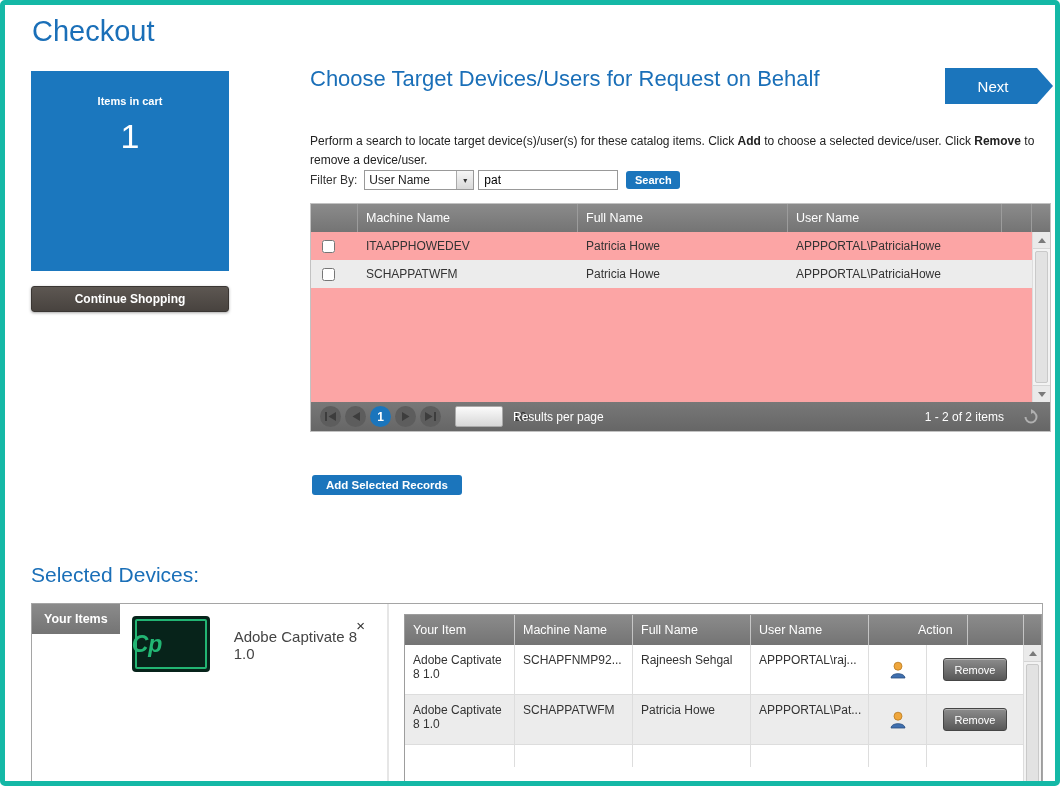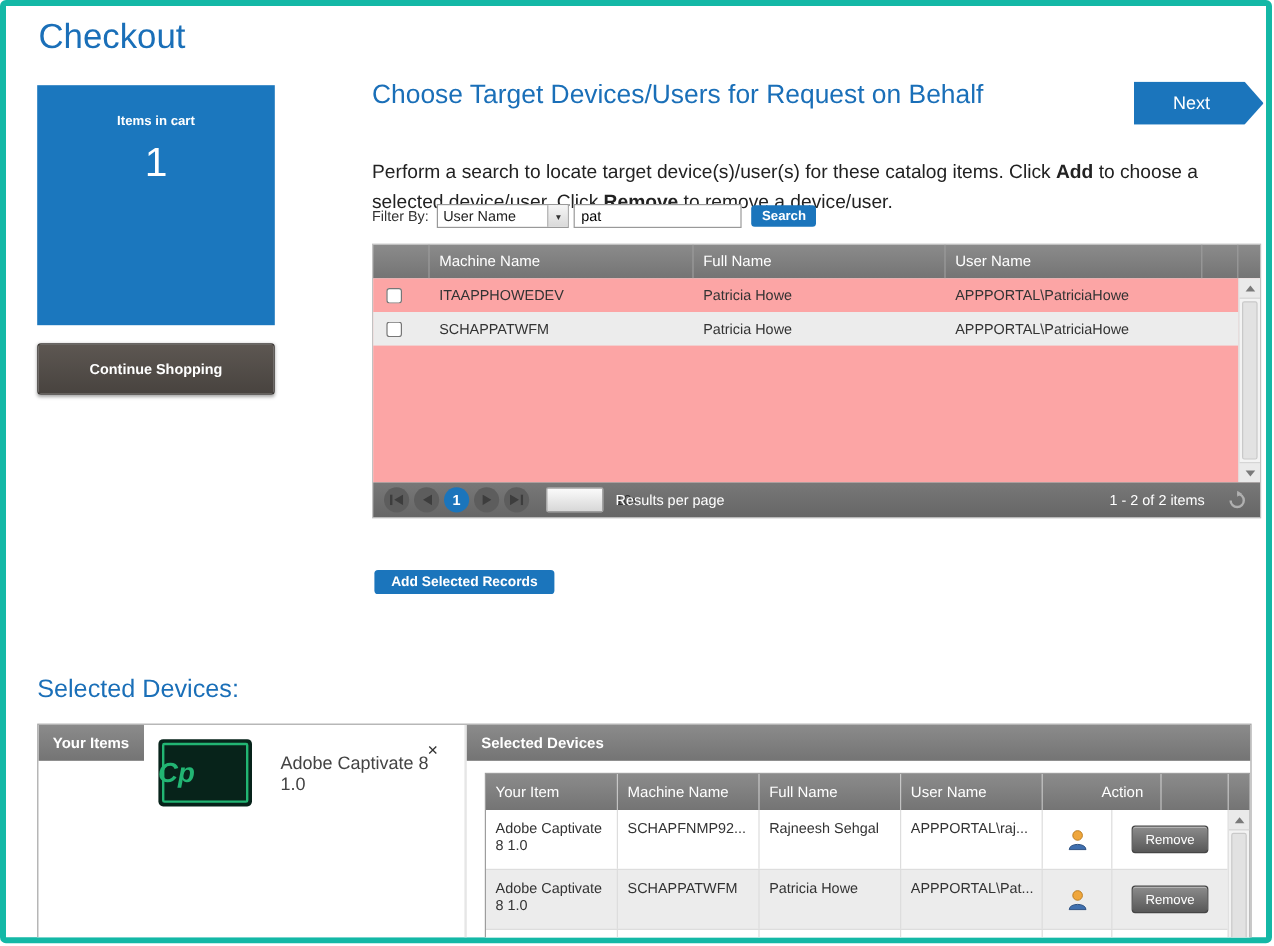--- a/index.html
+++ b/index.html
@@ -7,35 +7,35 @@
   body { font-family:"Liberation Sans", sans-serif; }
   .page { position:relative; width:1060px; height:786px; margin:0; border:5px solid #14b8a6;
           border-radius:5px; overflow:hidden; background:#fff; }
 
   .page-title { position:absolute; left:27px; top:10px; font-size:29px; font-weight:400; color:#1a6fb8; }
 
   
   .cart { position:absolute; left:26px; top:66px; width:198px; height:200px; background:#1b77be; color:#fff; text-align:center; }
   .cart-label { padding-top:24px; font-size:11px; font-weight:bold; }
   .cart-count { margin-top:10px; font-size:34px; font-weight:400; }
-  .continue-btn { position:absolute; left:26px; top:281px; width:198px; height:43px;
+  .continue-btn { position:absolute; left:26px; top:281px; width:198px; height:26px;
     background:linear-gradient(#5d5752,#48433f); border:1px solid #3a3633; border-radius:3px;
     color:#fff; font-size:12px; font-weight:bold; display:flex; align-items:center; justify-content:center;
     box-shadow:0 1px 3px rgba(0,0,0,.35); cursor:pointer; }
 
   
   .section-heading { position:absolute; left:305px; top:60px; width:530px; font-size:22px; line-height:1.3; font-weight:400; color:#1a6fb8; }
   .back-btn { position:absolute; left:831px; top:63px; width:106px; height:36px; background:#4c4743;
     clip-path:polygon(16px 0,100% 0,100% 100%,16px 100%,0 50%); color:#fff; font-size:15px;
     display:flex; align-items:center; justify-content:center; padding-left:12px; cursor:pointer; }
   .next-btn { position:absolute; left:940px; top:63px; width:108px; height:36px; background:#1b75bc;
     clip-path:polygon(0 0,calc(100% - 16px) 0,100% 50%,calc(100% - 16px) 100%,0 100%); color:#fff; font-size:15px;
     display:flex; align-items:center; justify-content:center; padding-right:12px; cursor:pointer; }
 
-  .instructions { position:absolute; left:305px; top:127px; width:752px; font-size:16px; line-height:1.55; color:#222; }
+  .instructions { position:absolute; left:305px; top:127px; width:752px; font-size:12px; line-height:1.55; color:#222; }
 
   
   .filter-row { position:absolute; left:305px; top:164px; height:22px; display:flex; align-items:center; }
   .filter-label { font-size:12px; color:#333; margin-right:7px; }
   .dropdown { width:110px; height:20px; border:1px solid #999; background:#fff; display:flex; cursor:pointer; }
   .dropdown-text { flex:1; font-size:12px; color:#222; padding:2px 4px; overflow:hidden; white-space:nowrap; }
   .dropdown-arrow { width:17px; background:linear-gradient(#f6f6f6,#d9d9d9); border-left:1px solid #aaa;
     display:flex; align-items:center; justify-content:center; font-size:8px; color:#333; }
   .search-input { margin-left:4px; width:140px; height:20px; border:1px solid #999; font-size:12px; padding:0 5px;
     font-family:"Liberation Sans", sans-serif; }
@@ -224,21 +224,20 @@
       <div class="item-row">
         <div class="app-icon">
           <span class="app-icon-frame"></span>
           <span class="app-icon-text">Cp</span>
         </div>
         <div class="item-name">Adobe Captivate 8 1.0</div>
         <div class="item-remove-x">×</div>
       </div>
     </div>
     <div class="pane-right">
-      <div class="pane-header">Selected Devices</div>
       <div class="inner-grid">
         <div class="ig-header">
           <div class="ih c0">Your Item</div>
           <div class="ih c1">Machine Name</div>
           <div class="ih c2">Full Name</div>
           <div class="ih c3">User Name</div>
           <div class="ih c4">Action</div>
           <div class="ih c5"></div>
           <div class="ih c6"></div>
         </div>

